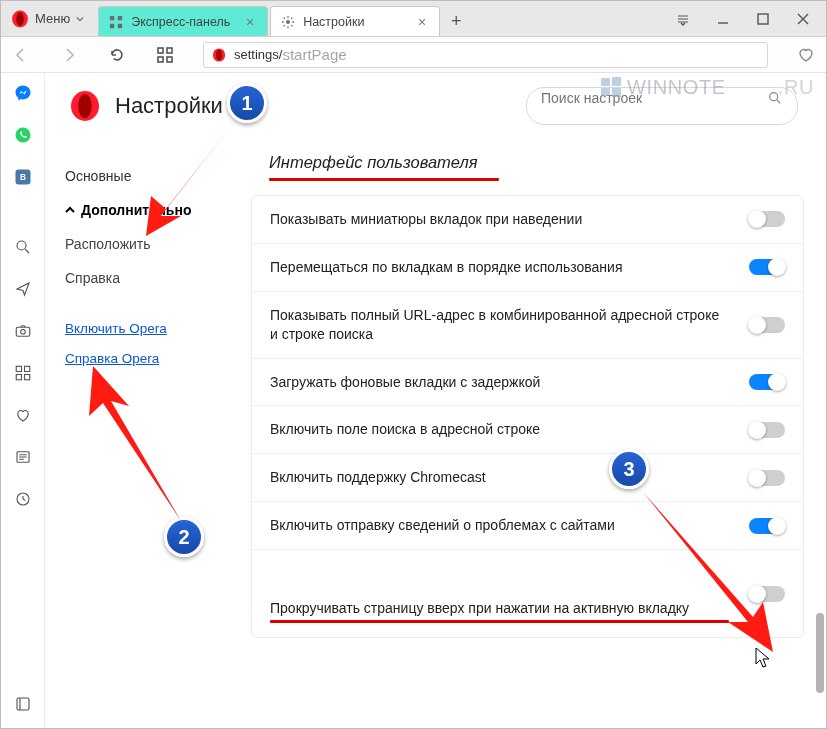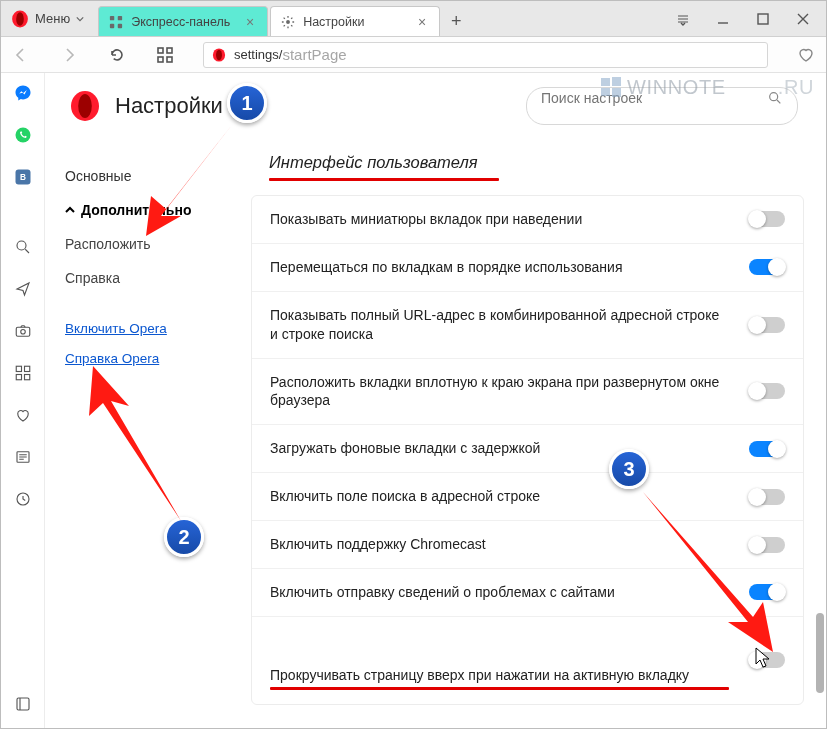--- a/index.html
+++ b/index.html
@@ -329,24 +329,20 @@
             </div>
             <div class="row">
               <div class="row-text">Перемещаться по вкладкам в порядке использования</div>
               <div class="switch on"></div>
             </div>
             <div class="row">
               <div class="row-text">Показывать полный URL-адрес в комбинированной адресной строке и строке поиска</div>
               <div class="switch"></div>
             </div>
             <div class="row">
-              <div class="row-text">Расположить вкладки вплотную к краю экрана при развернутом окне браузера</div>
-              <div class="switch"></div>
-            </div>
-            <div class="row">
               <div class="row-text">Загружать фоновые вкладки с задержкой</div>
               <div class="switch on"></div>
             </div>
             <div class="row">
               <div class="row-text">Включить поле поиска в адресной строке</div>
               <div class="switch"></div>
             </div>
             <div class="row">
               <div class="row-text">Включить поддержку Chromecast</div>
               <div class="switch"></div>

